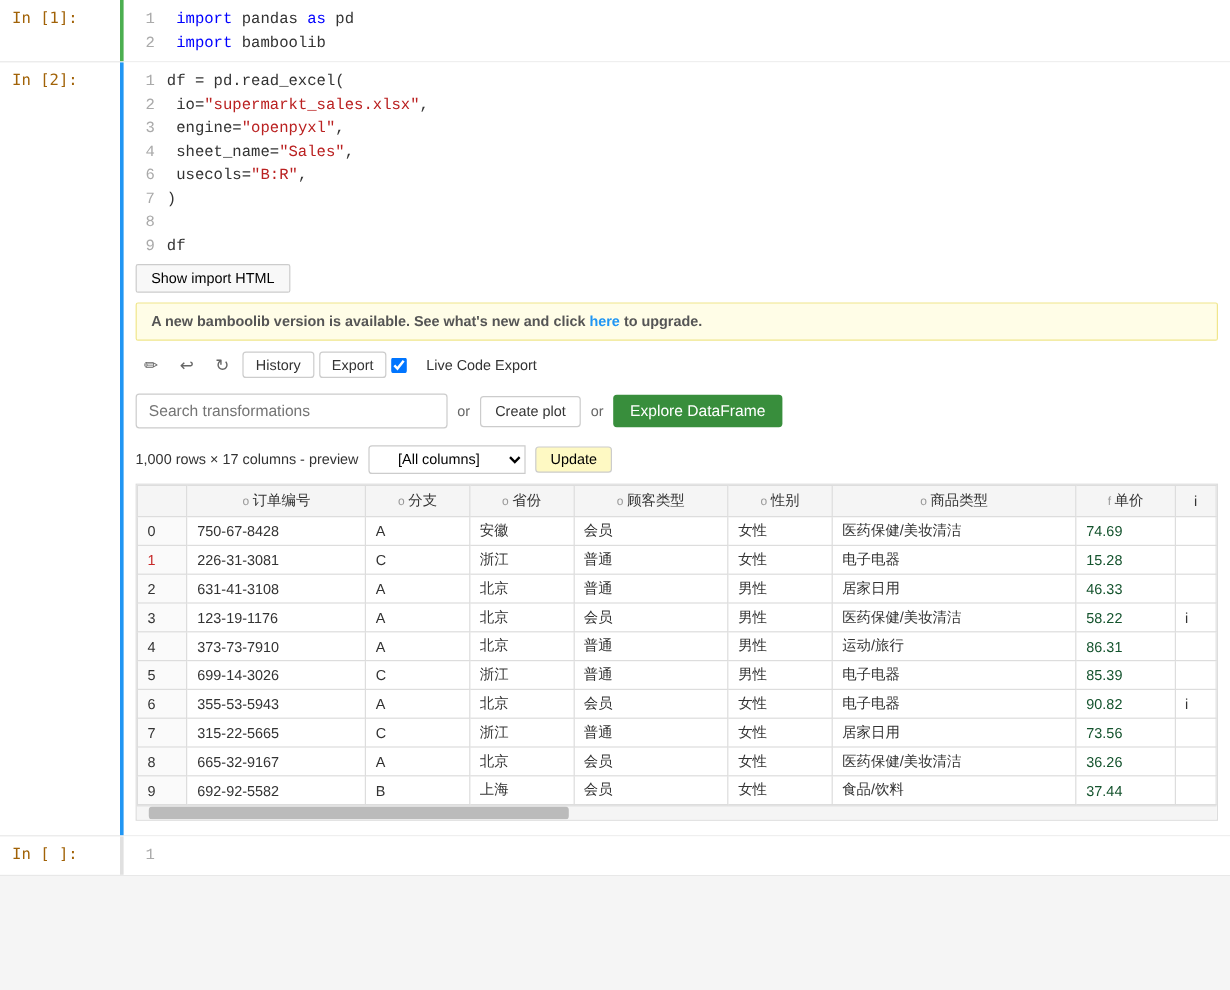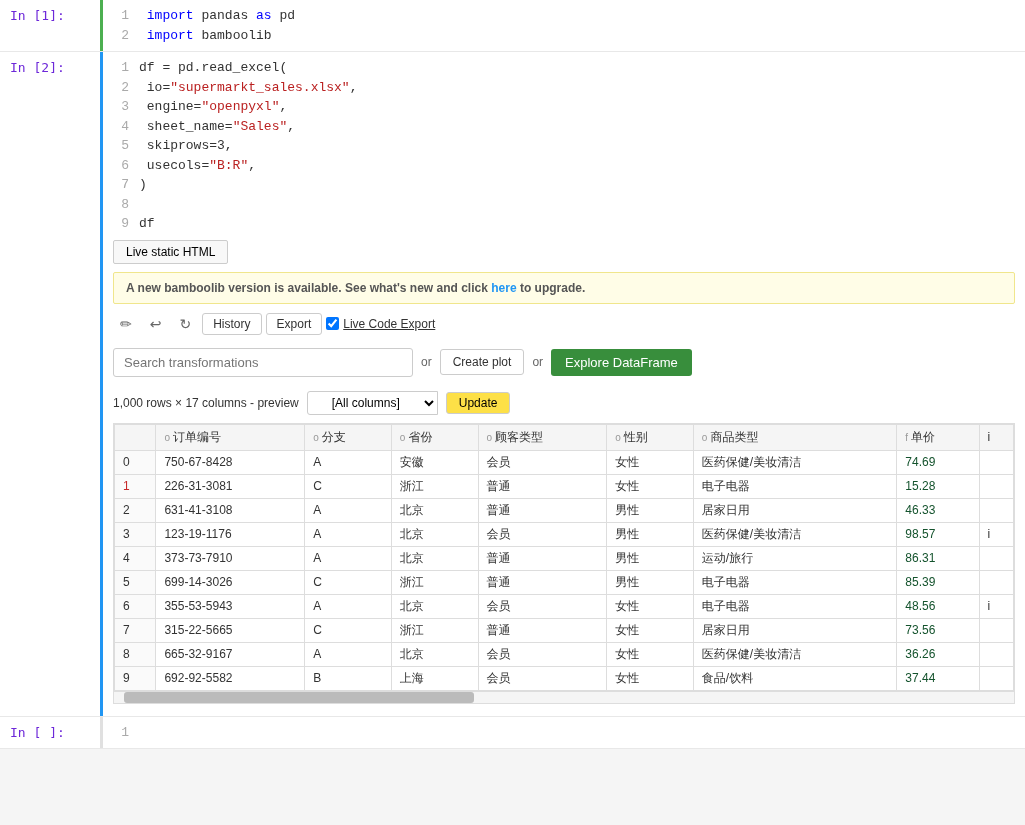--- a/index.html
+++ b/index.html
@@ -14,21 +14,21 @@
       max-width: 1025px;
       margin: 0 auto;
     }
     .cell {
       display: flex;
       border-bottom: 1px solid #e8e8e8;
     }
     .cell-gutter {
       width: 100px;
       padding: 8px 10px;
-      color: #6d28d9;
+      color: #a16207;
       font-family: monospace;
       font-size: 13px;
       flex-shrink: 0;
       white-space: nowrap;
     }
     .cell-content {
       flex: 1;
       border-left: 3px solid #4caf50;
       background: white;
       padding: 6px 10px;
@@ -97,36 +97,35 @@
       border: 1px solid transparent;
       background: transparent;
       cursor: pointer;
       padding: 3px 6px;
       font-size: 14px;
       color: #666;
       border-radius: 3px;
     }
     .checkbox-label {
       display: flex;
-      align-items: flex-start;
-      gap: 4px;
-      font-size: 12px;
-      cursor: pointer;
-      text-decoration: underline;
+      align-items: center;
+      gap: 16px;
+      font-size: 12px;
+      cursor: pointer;
     }
     .search-area {
       display: flex;
       align-items: center;
       gap: 8px;
       margin-bottom: 14px;
     }
     .search-input {
       border: 1px solid #ccc;
       padding: 6px 10px;
-      width: 300px;
+      width: 260px;
       font-size: 13px;
       border-radius: 3px;
       color: #999;
     }
     .or-text {
       color: #666;
       font-size: 12px;
     }
     .create-plot-btn {
       border: 1px solid #ccc;
@@ -162,42 +161,42 @@
     }
     .col-select {
       border: 1px solid #ccc;
       background: white;
       padding: 3px 20px;
       font-size: 12px;
       border-radius: 3px 0 0 3px;
     }
     .update-btn {
       border: 1px solid #ccc;
-      background: #fde047;
+      background: #fef9c3;
       padding: 3px 12px;
       cursor: pointer;
       font-size: 12px;
       border-radius: 3px;
     }
     
     .df-table-wrapper {
       overflow: auto;
       border: 1px solid #ddd;
       position: relative;
     }
     table {
       border-collapse: collapse;
       font-size: 12px;
       width: 100%;
     }
     th {
       background: #f5f5f5;
       border: 1px solid #ddd;
       padding: 4px 8px;
-      text-align: left;
+      text-align: center;
       font-weight: normal;
       white-space: nowrap;
     }
     th .col-type {
       color: #999;
       font-size: 10px;
       margin-right: 3px;
     }
     td {
       border: 1px solid #ddd;
@@ -241,29 +240,28 @@
 
   <div class="cell">
     <div class="cell-gutter">In  [2]:</div>
     <div class="cell-content blue-border">
 
       <div class="code-block">
         <div><span class="line-nums">1</span><span>df = pd.read_excel(</span></div>
         <div><span class="line-nums">2</span><span>    io=</span><span class="str">"supermarkt_sales.xlsx"</span><span>,</span></div>
         <div><span class="line-nums">3</span><span>    engine=</span><span class="str">"openpyxl"</span><span>,</span></div>
         <div><span class="line-nums">4</span><span>    sheet_name=</span><span class="str">"Sales"</span><span>,</span></div>
-        <div><span class="line-nums">5</span><span>    skiprows=3,</span></div>
         <div><span class="line-nums">6</span><span>    usecols=</span><span class="str">"B:R"</span><span>,</span></div>
         <div><span class="line-nums">7</span><span>)</span></div>
         <div><span class="line-nums">8</span></div>
         <div><span class="line-nums">9</span><span>df</span></div>
       </div>
 
       <div class="output-area">
-        <button class="show-html-btn">Live static HTML</button>
+        <button class="show-html-btn">Show import HTML</button>
 
         <div class="upgrade-banner">
           <span>A new bamboolib version is available. See what's new and click </span><a href="#">here</a><span> to upgrade.</span>
         </div>
 
         
         <div class="toolbar">
           <button class="toolbar-icon-btn" title="Edit">✏</button>
           <button class="toolbar-icon-btn" title="Undo">↩</button>
           <button class="toolbar-icon-btn" title="Redo">↻</button>
@@ -346,21 +344,21 @@
                 <td></td>
               </tr>
               <tr>
                 <td class="index-col">3</td>
                 <td>123-19-1176</td>
                 <td>A</td>
                 <td>北京</td>
                 <td>会员</td>
                 <td>男性</td>
                 <td>医药保健/美妆清洁</td>
-                <td class="num-val">98.57</td>
+                <td class="num-val">58.22</td>
                 <td>i</td>
               </tr>
               <tr>
                 <td class="index-col">4</td>
                 <td>373-73-7910</td>
                 <td>A</td>
                 <td>北京</td>
                 <td>普通</td>
                 <td>男性</td>
                 <td>运动/旅行</td>
@@ -379,21 +377,21 @@
                 <td></td>
               </tr>
               <tr>
                 <td class="index-col">6</td>
                 <td>355-53-5943</td>
                 <td>A</td>
                 <td>北京</td>
                 <td>会员</td>
                 <td>女性</td>
                 <td>电子电器</td>
-                <td class="num-val">48.56</td>
+                <td class="num-val">90.82</td>
                 <td>i</td>
               </tr>
               <tr>
                 <td class="index-col">7</td>
                 <td>315-22-5665</td>
                 <td>C</td>
                 <td>浙江</td>
                 <td>普通</td>
                 <td>女性</td>
                 <td>居家日用</td>

